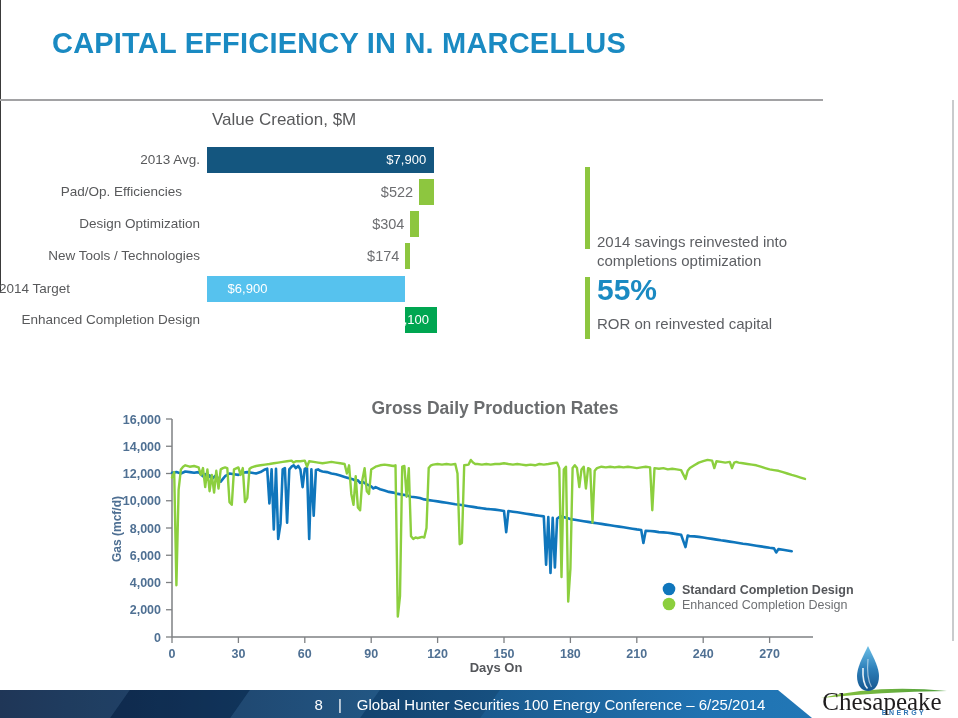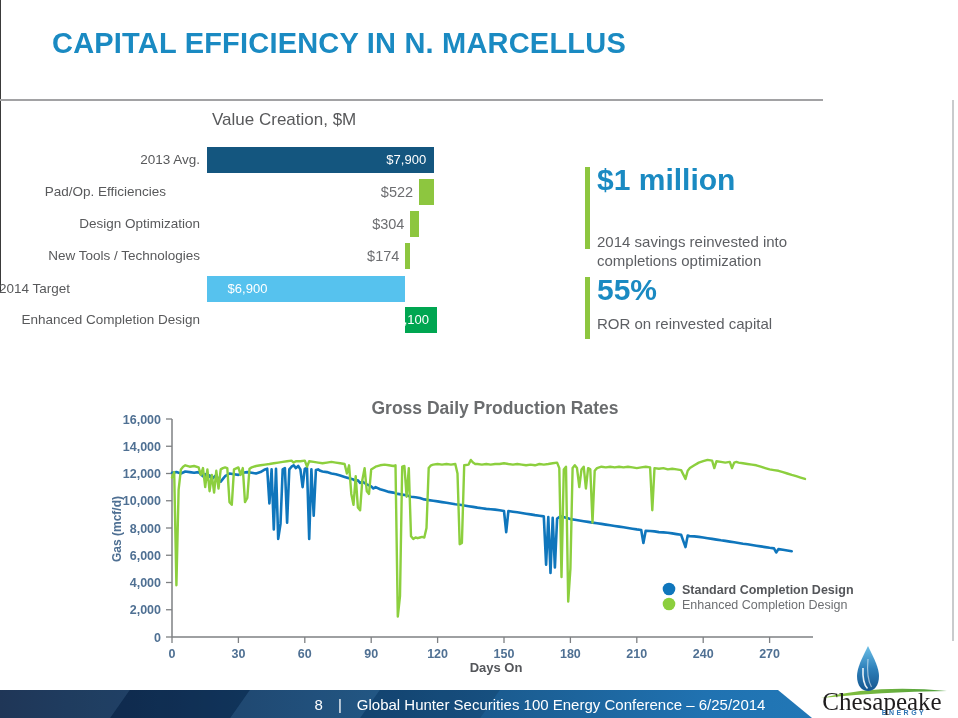--- a/index.html
+++ b/index.html
@@ -54,21 +54,21 @@
   <div class="abs right-rule"></div>
 
   <div class="abs vc-title">Value Creation, $M</div>
   <div id="bar-rows" class="abs" style="left:0;top:0;width:958px;height:380px;">
       <div style="position: absolute; left: 0px; top: 147px; width: 958px; height: 26px;">
         <div class="row-label" style="right: 758px;">2013 Avg.</div>
         <div class="bar-seg" style="left: 207px; width: 227.125px; background: rgb(20, 86, 127);"></div>
         <span class="val-in" style="right: 531.875px;">$7,900</span>
       </div>
       <div style="position: absolute; left: 0px; top: 179px; width: 958px; height: 26px;">
-        <div class="row-label" style="right: 792px;">Pad/Op. Efficiencies</div>
+        <div class="row-label" style="right: 776px;">Pad/Op. Efficiencies</div>
         <div class="bar-seg" style="left: 419.118px; width: 15.0075px; background: rgb(141, 198, 63);"></div>
         <span class="val-out" style="right: 544.882px;">$522</span>
       </div>
       <div style="position: absolute; left: 0px; top: 211px; width: 958px; height: 26px;">
         <div class="row-label" style="right: 758px;">Design Optimization</div>
         <div class="bar-seg" style="left: 410.377px; width: 8.74px; background: rgb(141, 198, 63);"></div>
         <span class="val-out" style="right: 553.622px;">$304</span>
       </div>
       <div style="position: absolute; left: 0px; top: 243px; width: 958px; height: 26px;">
         <div class="row-label" style="right: 758px;">New Tools / Technologies</div>
@@ -81,21 +81,20 @@
         <span class="val-in" style="right: 560.625px;">$6,900</span>
       </div>
       <div style="position: absolute; left: 0px; top: 307px; width: 958px; height: 26px;">
         <div class="row-label" style="right: 758px;">Enhanced Completion Design</div>
         <div class="bar-seg" style="left: 405.375px; width: 31.625px; background: rgb(0, 166, 81);"></div>
         <span class="val-in" style="right: 529px;">$1,100</span>
       </div>
     </div>
 
   <div class="abs callout-rule" style="left:585px;top:167px;height:82px;"></div>
-  <div class="abs callout-value" style="left:597px;top:163px;">$1 million</div>
   <div class="abs callout-caption" style="left:597px;top:204px;margin-top:28px;">2014 savings reinvested into completions optimization</div>
 
   <div class="abs callout-rule" style="left:585px;top:277px;height:62px;"></div>
   <div class="abs callout-value" style="left:597px;top:273px;">55%</div>
   <div class="abs callout-caption" style="left:597px;top:314px;width:240px;">ROR on reinvested capital</div>
 
   <div class="abs lc-title">Gross Daily Production Rates</div>
   <svg id="line-chart" class="abs" style="left:0;top:392px;" width="958" height="300" viewBox="0 0 958 300">
       <line x1="172" y1="27" x2="172" y2="245" stroke="#7e8083" stroke-width="1.5"></line>
       <line x1="172" y1="245" x2="813" y2="245" stroke="#7e8083" stroke-width="1.5"></line>

